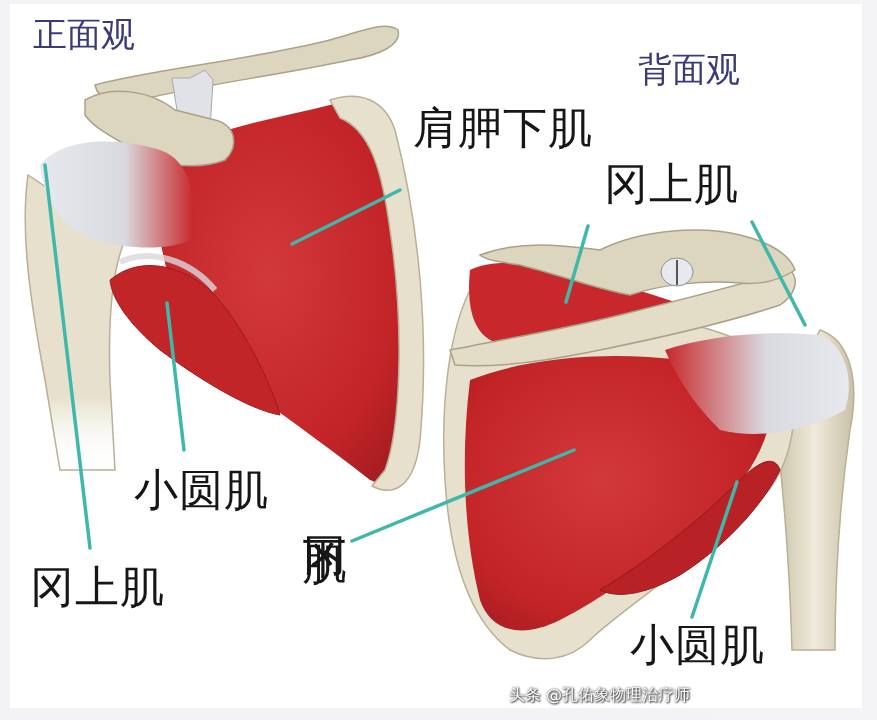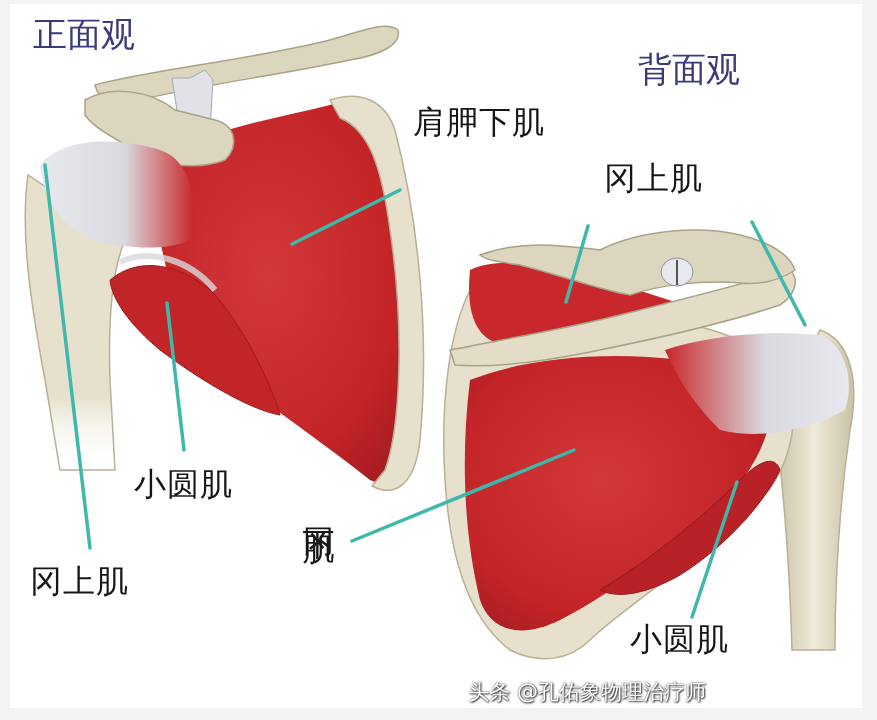--- a/index.html
+++ b/index.html
@@ -1,23 +1,23 @@
 <!DOCTYPE html>
 <html><head>
 <meta charset="utf-8">
 <style>
   html, body { margin: 0; padding: 0; background: #f4f4f6; }
   body { width: 877px; height: 720px; overflow: hidden; position: relative; font-family: "DejaVu Sans", sans-serif; }
   .canvas { position: absolute; left: 0; top: 0; width: 710px; height: 720px; background: #f3f3f5; }
   .frame { position: absolute; left: 10px; top: 4px; width: 852px; height: 704px; background: #ffffff; }
   svg.art { position: absolute; left: 0; top: 0; }
-  .label { position: absolute; color: #161616; font-size: 32px; line-height: 1; letter-spacing: 1px; white-space: nowrap; }
+  .label { position: absolute; color: #161616; font-size: 44px; line-height: 1; letter-spacing: 1px; white-space: nowrap; }
   .view-title { position: absolute; color: #3b3b7a; font-family: "DejaVu Serif", serif; font-size: 34px; line-height: 1; white-space: nowrap; }
   .vertical { writing-mode: vertical-rl; text-orientation: upright; letter-spacing: 4px; }
-  .watermark { position: absolute; right: 4px; bottom: 14px; color: #ffffff; font-size: 21px; text-shadow: 0 0 2px #333, 1px 1px 2px #222; white-space: nowrap; }
+  .watermark { position: absolute; right: 20px; bottom: 14px; color: #ffffff; font-size: 16px; text-shadow: 0 0 2px #333, 1px 1px 2px #222; white-space: nowrap; }
 </style>
 </head>
 <body>
 
 <div class="canvas">
   <div class="frame"></div>
 
   <svg class="art" width="877" height="720" viewBox="0 0 877 720">
     <defs>
       <linearGradient id="tendonFade" x1="0" y1="0" x2="1" y2="0">

